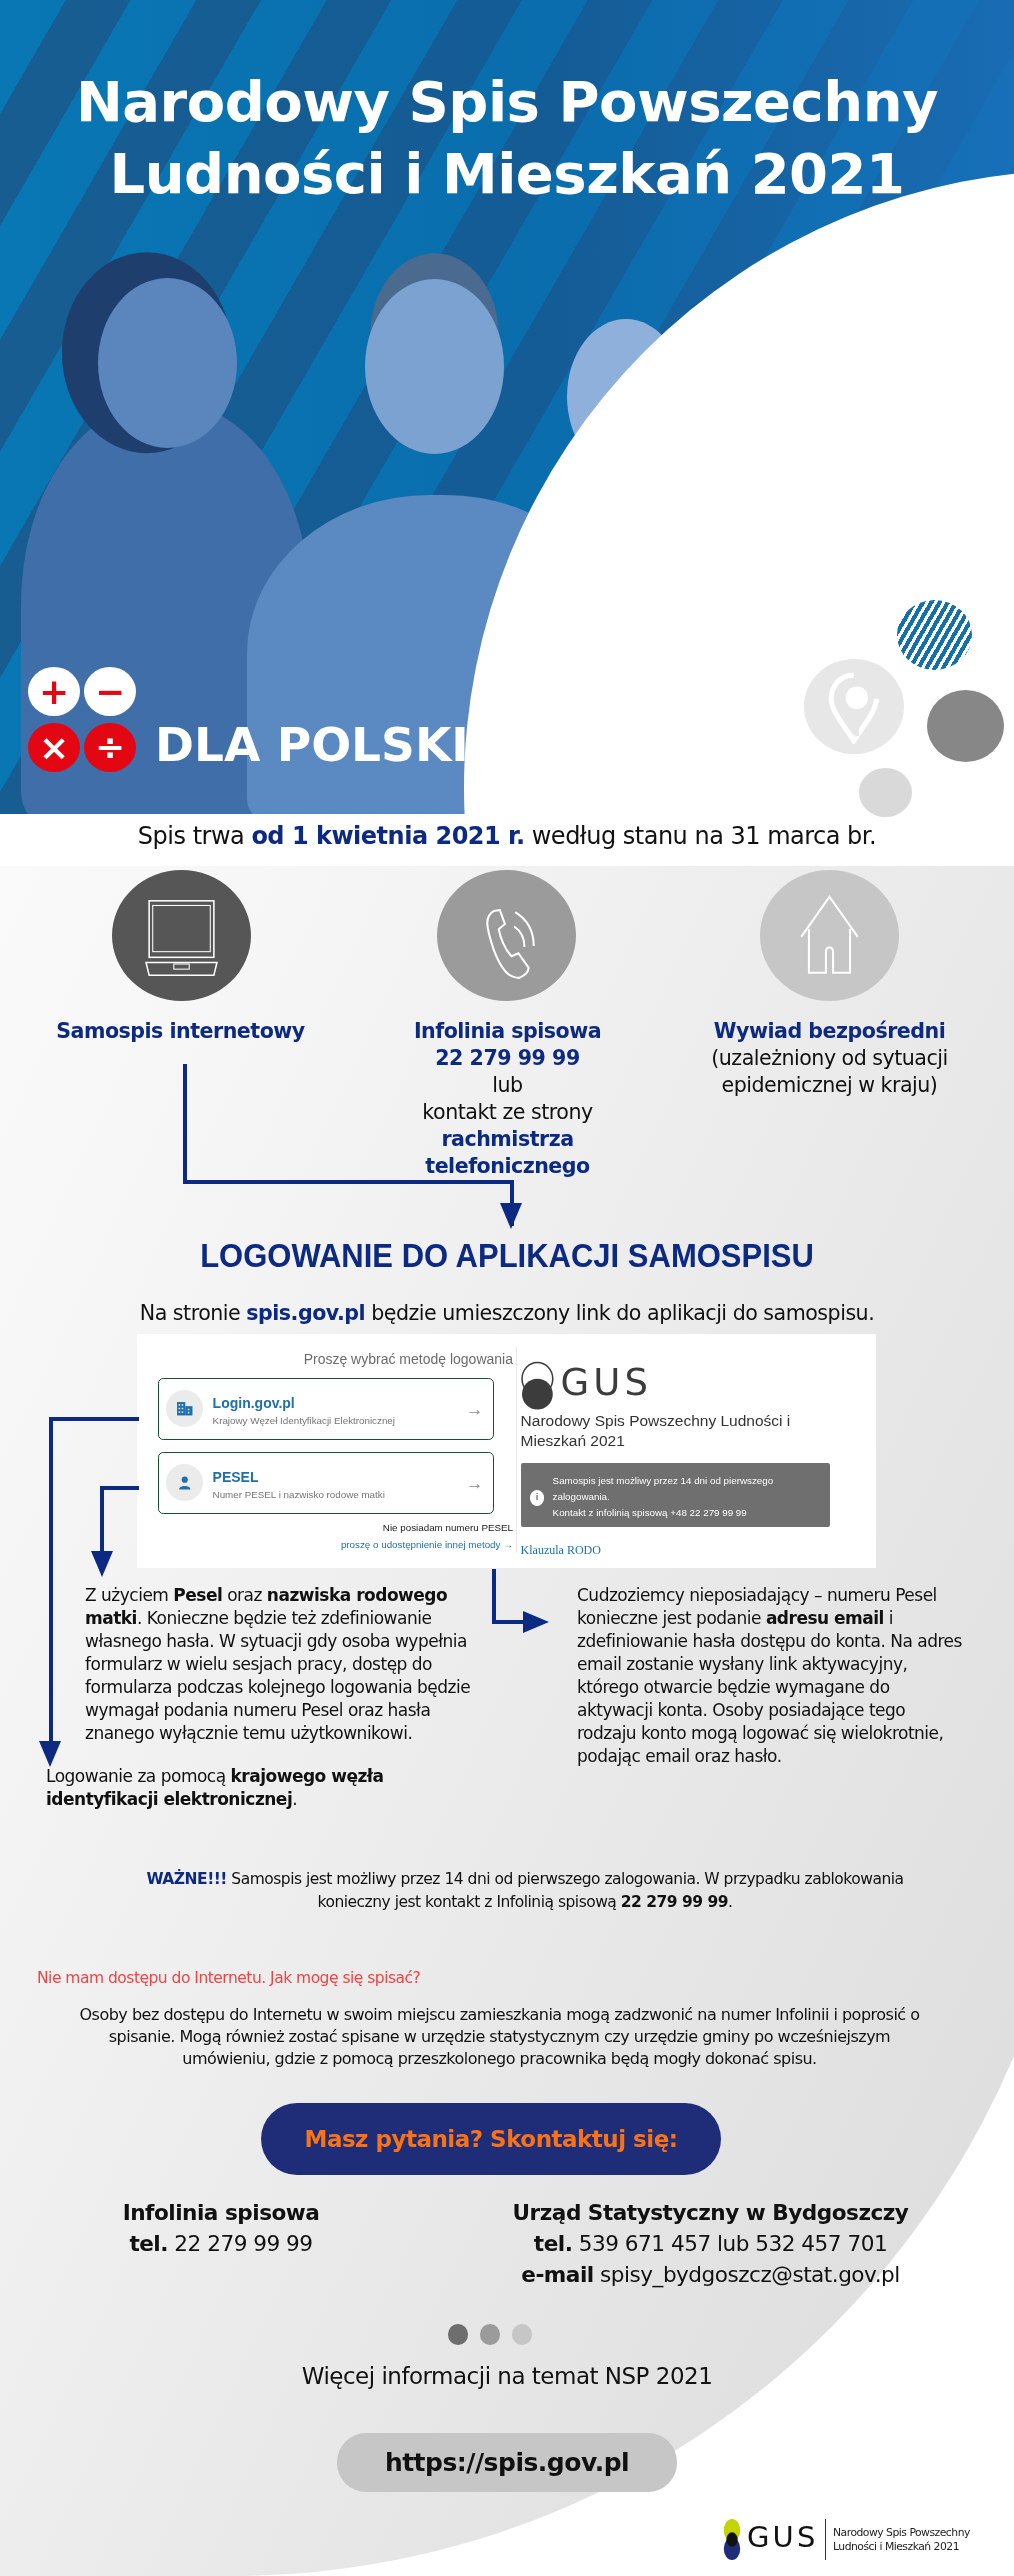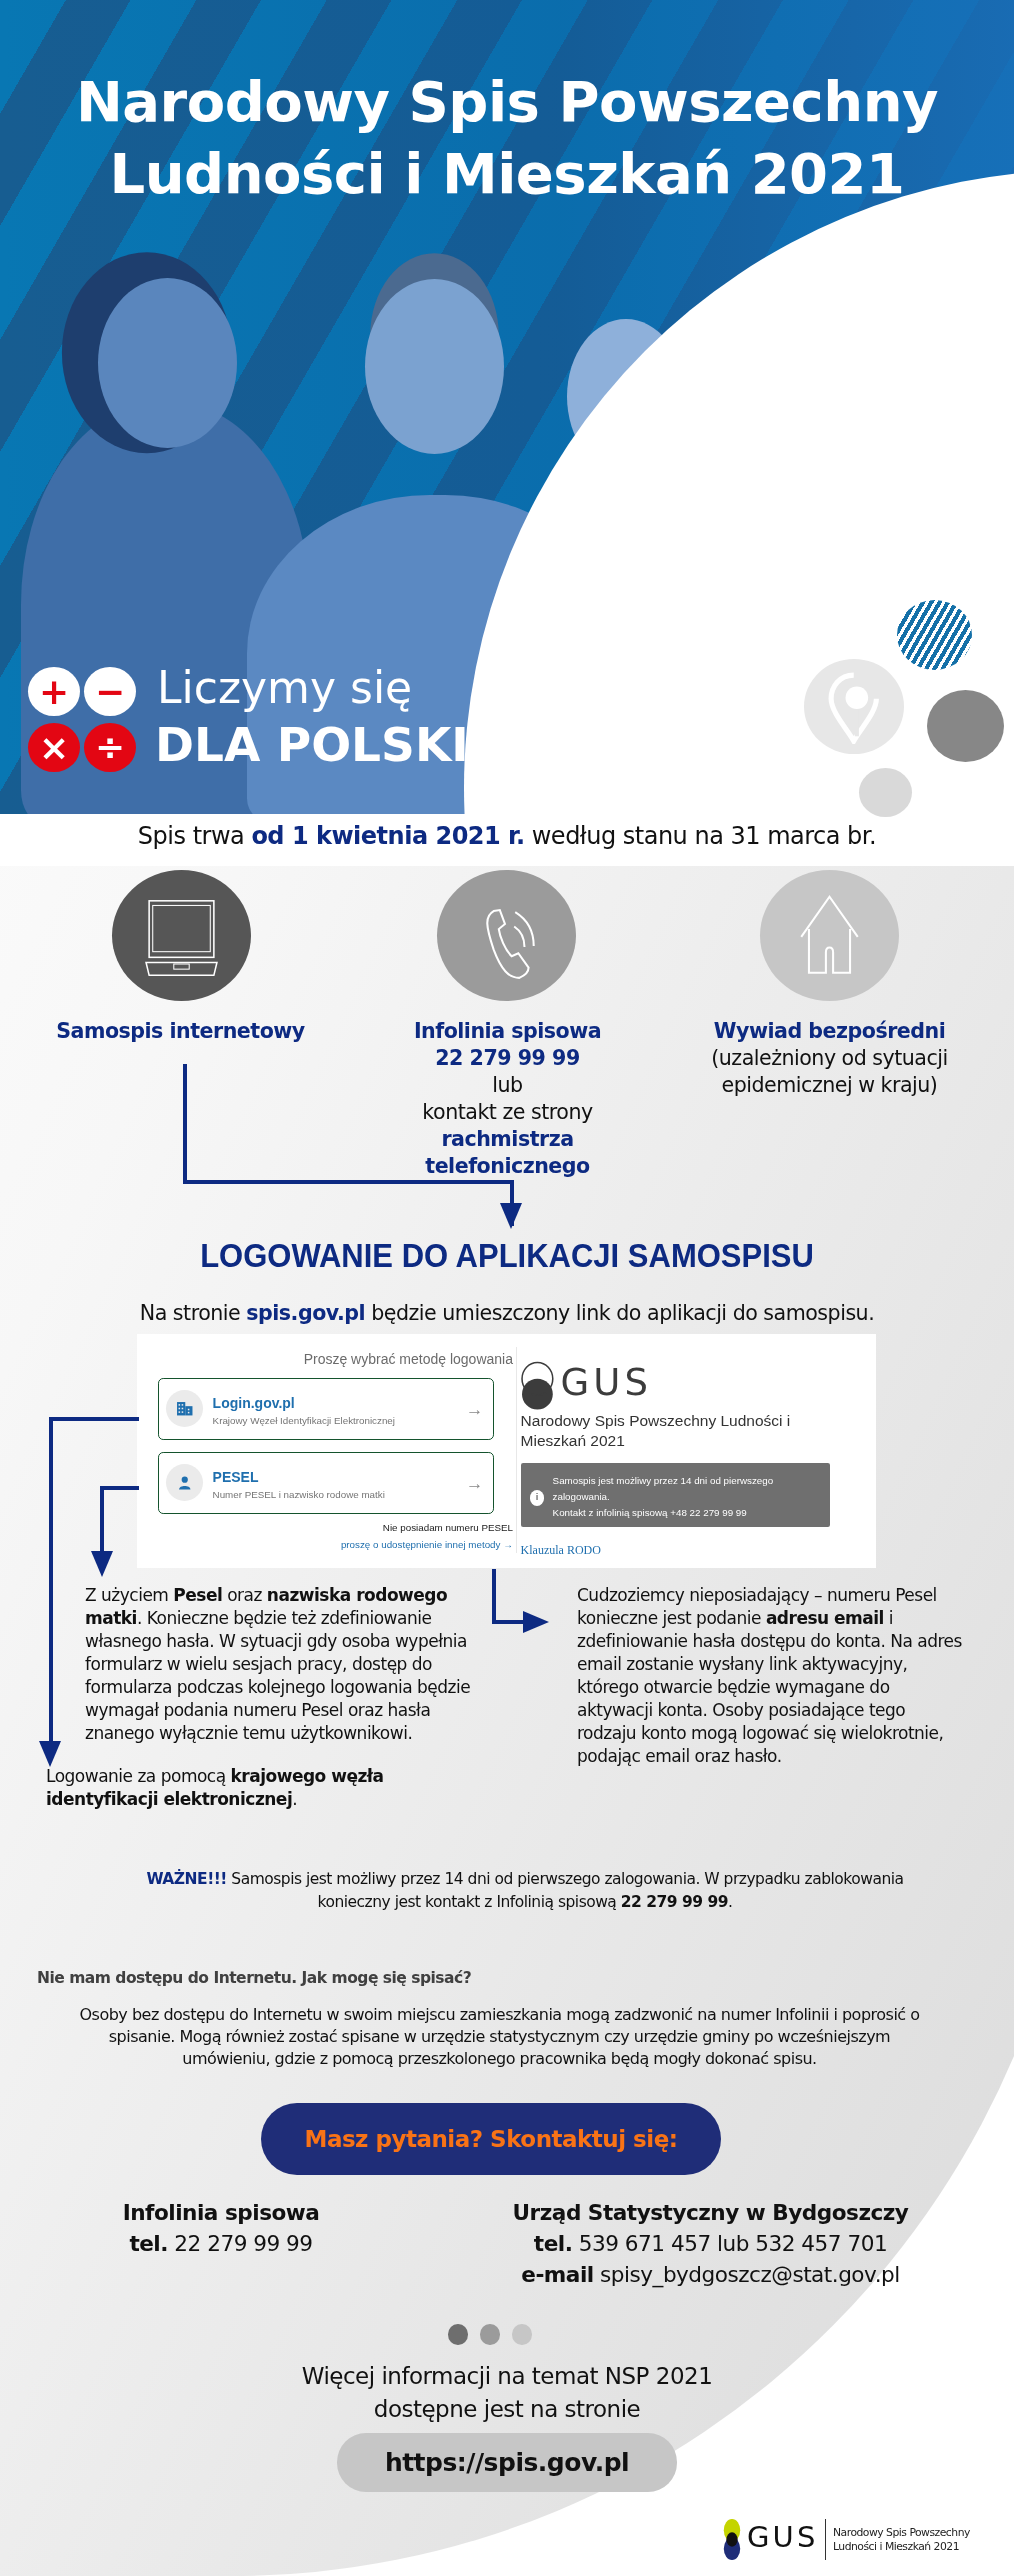--- a/index.html
+++ b/index.html
@@ -105,21 +105,21 @@
   .info-box .l2 { position: absolute; left: 32px; top: 44px; font-size: 9.8px; color: #fff; }
   .rodo { position: absolute; left: 2.6px; top: 209px; font-size: 12px; color: #1f6fae; font-family: Liberation Serif, serif; }
 
   .desc-text { position: absolute; font-family: "DejaVu Sans", sans-serif; font-size: 17px; line-height: 23px; color: #111; letter-spacing: -0.5px; }
   .d-pesel { left: 85px; top: 1584px; width: 392px; }
   .d-foreign { left: 577px; top: 1584px; width: 392px; }
   .d-node { left: 46px; top: 1765px; width: 361px; }
 
   .important { position: absolute; left: 0; top: 1868px; width: 1014px; text-align: center; font-family: "DejaVu Sans", sans-serif; font-size: 15.5px; line-height: 23px; color: #111; letter-spacing: -0.5px; padding-left: 36px; }
   .important .lbl { color: #0d2a82; font-weight: bold; }
-  .faq-q { position: absolute; left: 37px; top: 1969px; font-family: "DejaVu Sans", sans-serif; font-weight: bold; font-size: 15.5px; color: #404040; letter-spacing: -0.5px; }
+  .faq-q { position: absolute; left: 37px; top: 1969px; font-family: "DejaVu Sans", sans-serif; font-weight: normal; font-size: 15.5px; color: #ef4444; letter-spacing: -0.5px; }
   .faq-a { position: absolute; left: 77px; top: 2004px; width: 845px; font-family: "DejaVu Sans", sans-serif; font-size: 16px; line-height: 22px; color: #111; letter-spacing: -0.5px; text-align: center; }
 
   .contact-btn { position: absolute; left: 261px; top: 2103px; width: 460px; height: 72px; border-radius: 36px; background: #1f2d78; color: #f97316; font-family: "DejaVu Sans", sans-serif; font-weight: bold; font-size: 23px; display: flex; align-items: center; justify-content: center; letter-spacing: -0.5px; }
 
   .contact-col { position: absolute; top: 2197px; text-align: center; font-family: "DejaVu Sans", sans-serif; font-size: 21.6px; line-height: 31px; color: #111; letter-spacing: -0.5px; }
   .cc1 { left: 82px; width: 278px; }
   .cc2 { left: 453px; width: 515px; }
 
   .dots { position: absolute; left: 448px; top: 2324px; width: 88px; height: 21.6px; }
   .dot { position: absolute; top: 0; width: 19.6px; height: 20.6px; border-radius: 50%; }
@@ -157,21 +157,20 @@
     <div>Narodowy Spis Powszechny</div>
     <div>Ludności i Mieszkań 2021</div>
   </div>
 
   <div class="math-grid">
     <div class="math-btn white m1">+</div>
     <div class="math-btn white m2">−</div>
     <div class="math-btn red m3">×</div>
     <div class="math-btn red m4">÷</div>
   </div>
-  <div class="slogan1">Liczymy się</div>
   <div class="slogan2">DLA POLSKI!</div>
 
   <div class="deco-striped"></div>
   <div class="deco-pin">
     <svg width="54" height="72" viewBox="0 0 105 140">
       <path d="M52 6 C25 6 8 28 8 52 C8 78 40 112 52 134 C64 112 96 78 96 52" fill="none" stroke="#ffffff" stroke-width="10"></path>
       <circle cx="58" cy="50" r="22" fill="#ffffff"></circle>
       <line x1="58" y1="72" x2="58" y2="125" stroke="#e7e7e7" stroke-width="8"></line>
     </svg>
   </div>
@@ -333,21 +332,20 @@
 </div>
 
 <div class="dots">
   <div class="dot" style="left:0; background:#6e6e6e;"></div>
   <div class="dot" style="left:32px; background:#9b9b9b;"></div>
   <div class="dot" style="left:64px; background:#c6c6c6;"></div>
 </div>
 
 <div class="more-info">
   <div>Więcej informacji na temat NSP 2021</div>
-  <div>dostępne jest na stronie</div>
 </div>
 <div class="url-pill">https://spis.gov.pl</div>
 
 <div class="gus-footer">
   <svg width="26" height="41" viewBox="0 0 50 80" style="position:absolute;left:0;top:0">
     <ellipse cx="25" cy="22" rx="16" ry="22" fill="#c4d400"></ellipse>
     <ellipse cx="25" cy="58" rx="16" ry="22" fill="#1f2d78"></ellipse>
     <ellipse cx="25" cy="40" rx="11" ry="14" fill="#111111"></ellipse>
   </svg>
   <div class="word">GUS</div>

